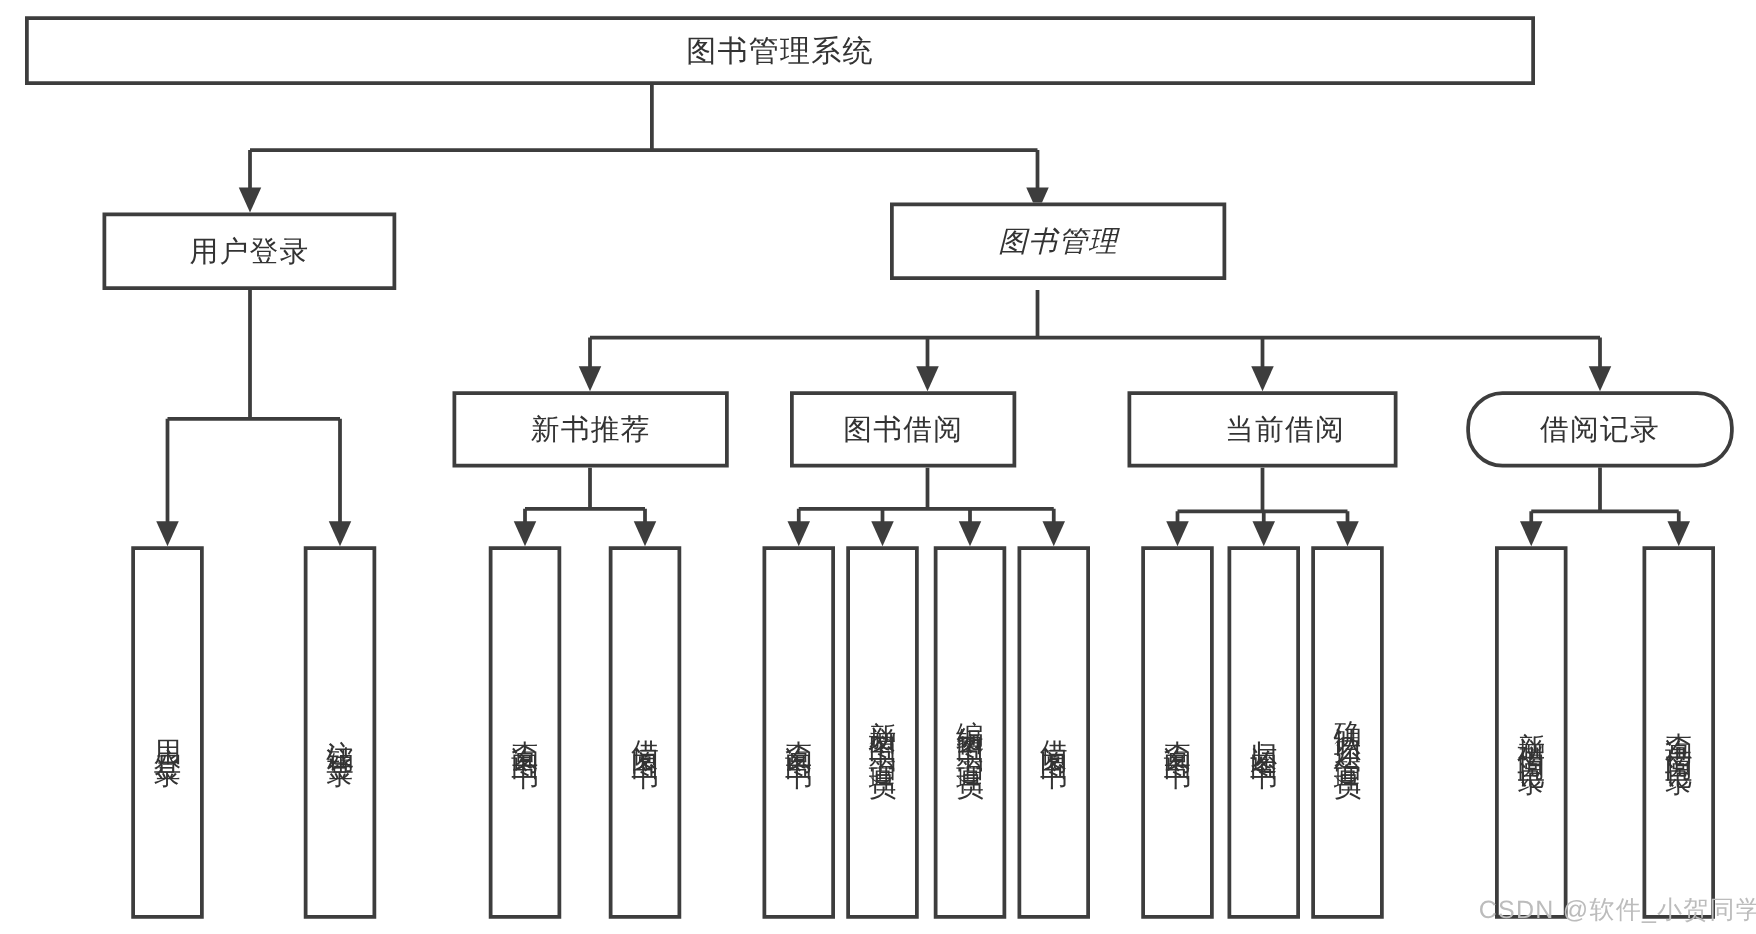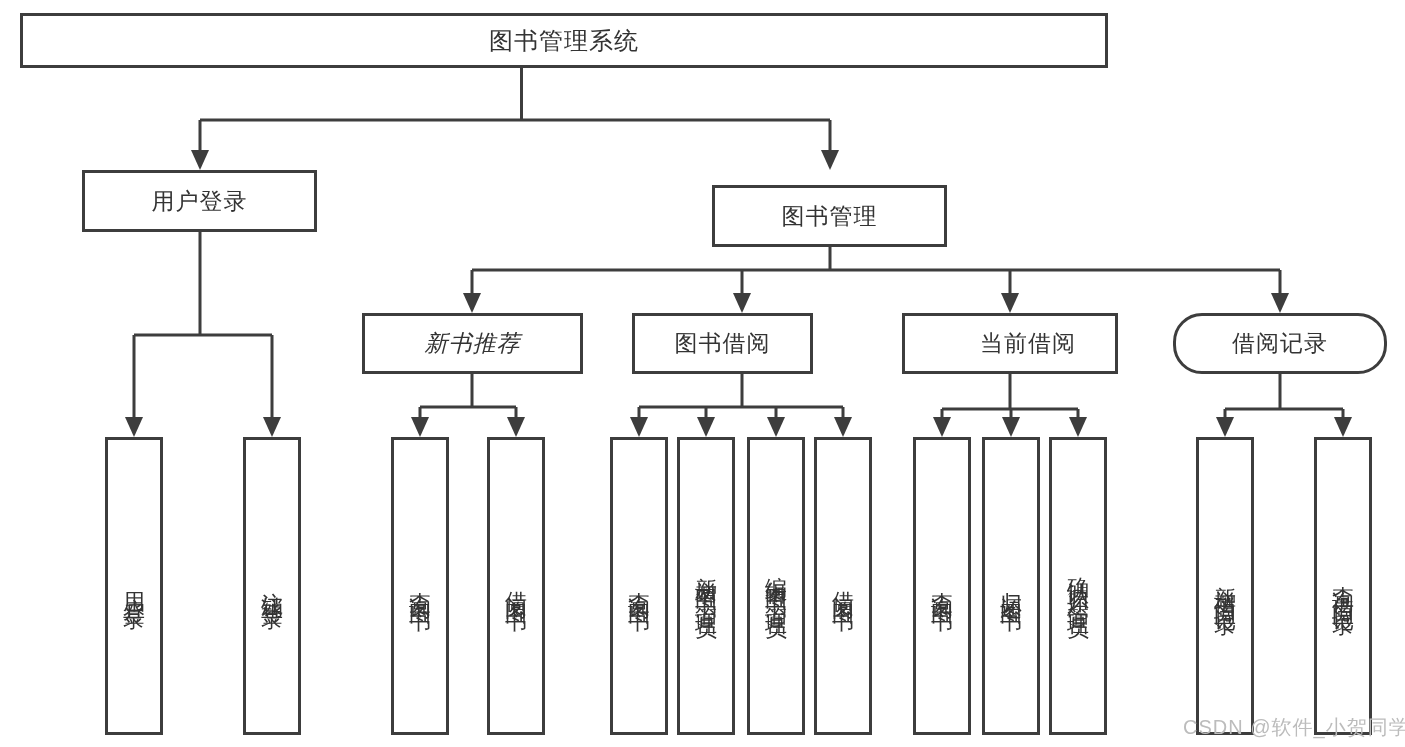--- a/index.html
+++ b/index.html
@@ -90,32 +90,32 @@
       <path d="M1069,417 H1087 L1078,437 Z" fill="#3d3d3d" stroke="none"></path>
     </g>
 
     <g>
       <path d="M1280,374 V409 M1225,409 H1343 M1225,409 V418 M1343,409 V418"></path>
       <path d="M1216,417 H1234 L1225,437 Z" fill="#3d3d3d" stroke="none"></path>
       <path d="M1334,417 H1352 L1343,437 Z" fill="#3d3d3d" stroke="none"></path>
     </g>
   </svg>
 
-  <div class="node h-node root-node" style="left:20px;top:13px;width:1088px;height:55px;">
+  <div class="node h-node root-node" style="left:20px;top:13px;width:1208px;height:55px;">
     <span>图书管理系统</span>
   </div>
 
   <div class="node h-node" style="left:82px;top:170px;width:235px;height:62px;">
     <span>用户登录</span>
   </div>
-  <div class="node h-node" style="left:712px;top:185px;width:235px;height:62px;">
+  <div class="node h-node" style="left:712px;top:162px;width:269px;height:62px;font-style:italic;">
     <span>图书管理</span>
   </div>
 
-  <div class="node h-node" style="left:362px;top:313px;width:221px;height:61px;font-style:italic;">
+  <div class="node h-node" style="left:362px;top:313px;width:221px;height:61px;">
     <span>新书推荐</span>
   </div>
   <div class="node h-node" style="left:632px;top:313px;width:181px;height:61px;">
     <span>图书借阅</span>
   </div>
   <div class="node h-node" style="left:902px;top:313px;width:216px;height:61px;padding-left:36px;">
     <span>当前借阅</span>
   </div>
   <div class="node h-node" style="left:1173px;top:313px;width:214px;height:61px;border-radius:29px;">
     <span>借阅记录</span>

